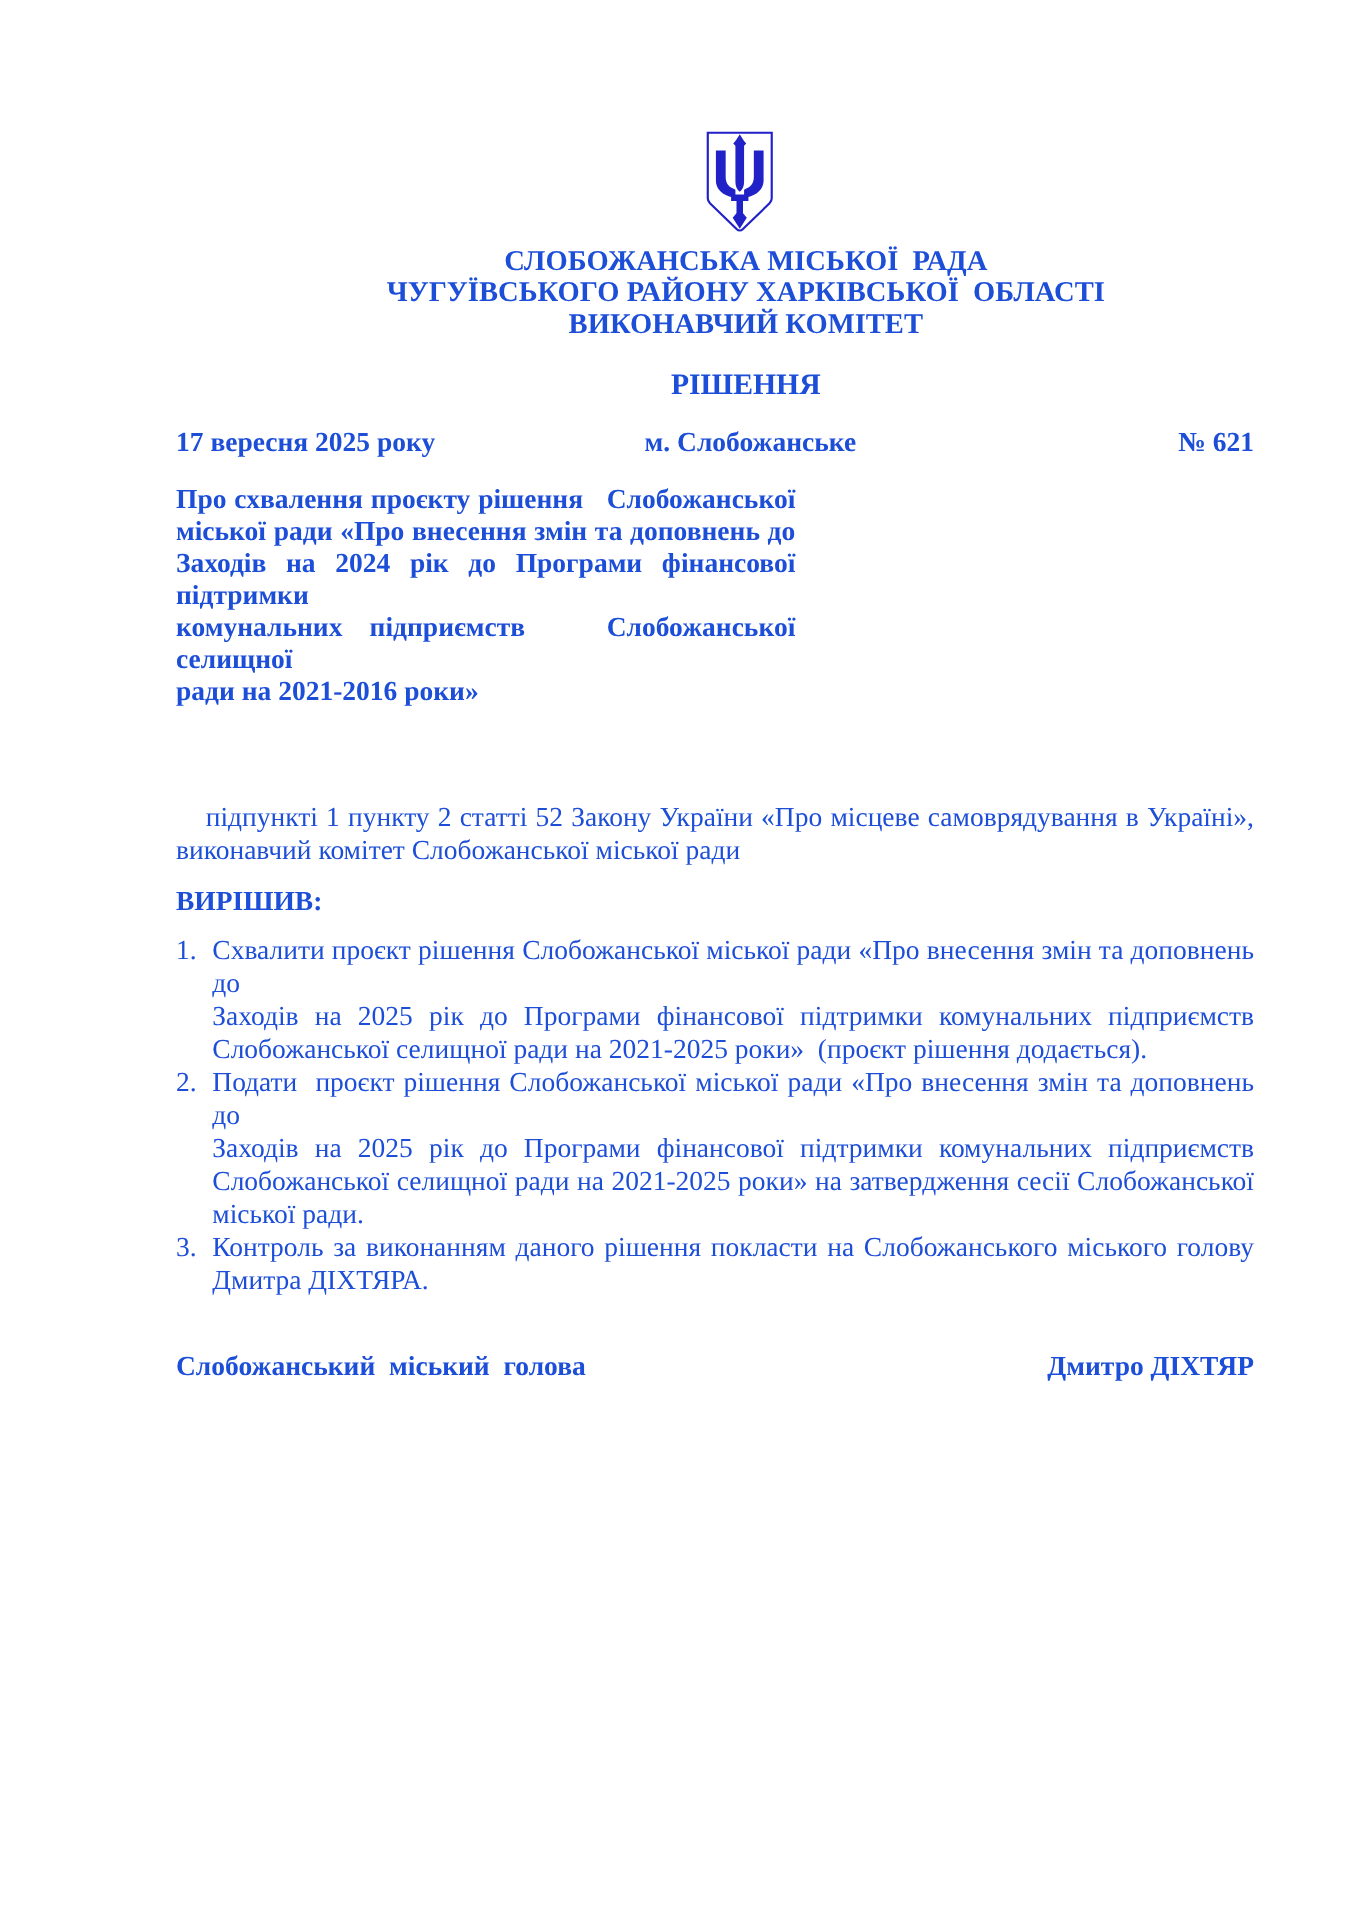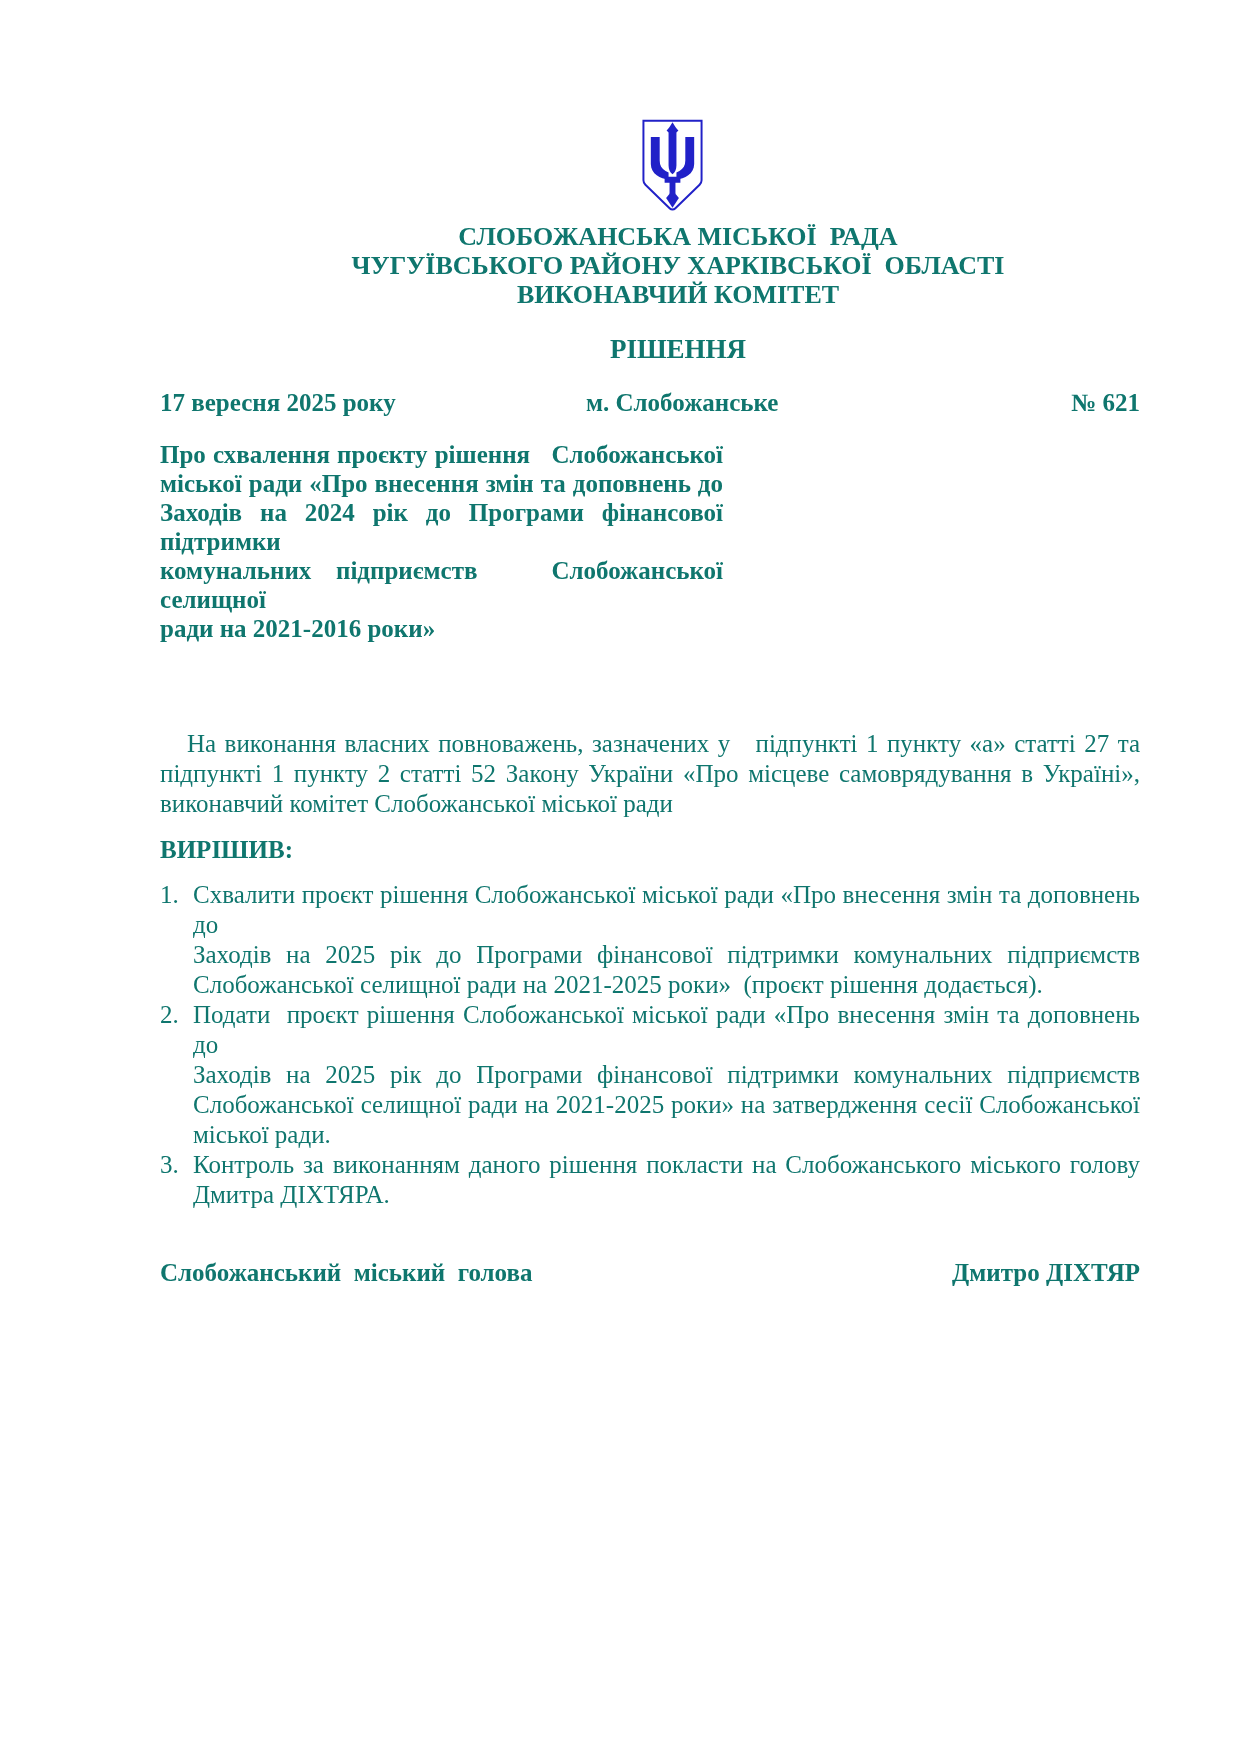--- a/index.html
+++ b/index.html
@@ -1,21 +1,21 @@
 <!DOCTYPE html>
 <html lang="uk"><head>
 <meta charset="utf-8">
 <style>
   html,body{margin:0;padding:0;background:#ffffff;}
   .page{
     position:relative;
     width:1240px;
     height:1754px;
     background:#ffffff;
-    color:#0f766e;
+    color:#1d4ed8;
     font-family:"Liberation Serif","DejaVu Serif",serif;
     overflow:hidden;
   }
   .content{padding:0 100px 0 160px;} 
 
   .emblem{
     display:block;
     margin:118px 0 0 479px;
     width:67px;height:95px;
   }
@@ -112,21 +112,20 @@
 
     <div class="subject jlines">
         <div>Про схвалення проєкту рішення   Слобожанської</div>
         <div>міської ради «Про внесення змін та доповнень до</div>
         <div>Заходів на 2024 рік до Програми фінансової підтримки</div>
         <div>комунальних підприємств   Слобожанської селищної</div>
         <div>ради на 2021-2016 роки»</div>
       </div>
 
     <div class="preamble jlines">
-        <div>На виконання власних повноважень, зазначених у   підпункті 1 пункту «а» статті 27 та</div>
         <div>підпункті 1 пункту 2 статті 52 Закону України «Про місцеве самоврядування в Україні»,</div>
         <div>виконавчий комітет Слобожанської міської ради</div>
       </div>
 
     <div class="resolved">ВИРІШИВ:</div>
 
     <div class="list">
       <div class="item">
         <span class="item-num">1.</span>
         <div class="jlines">

